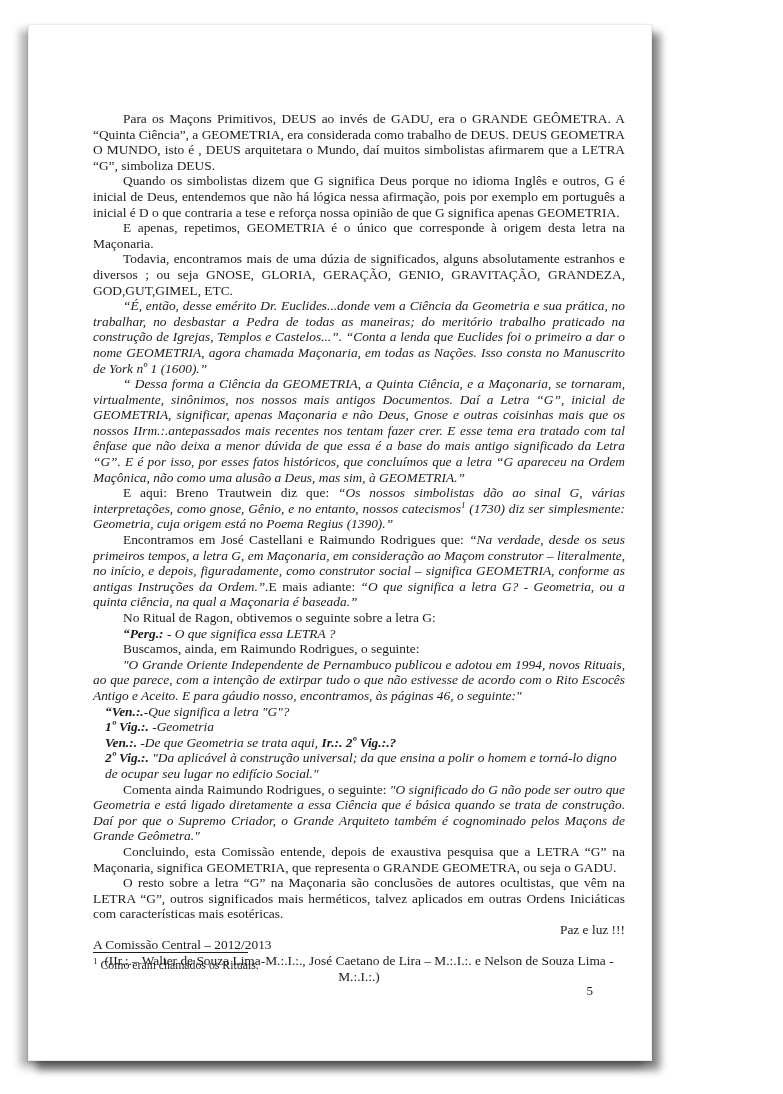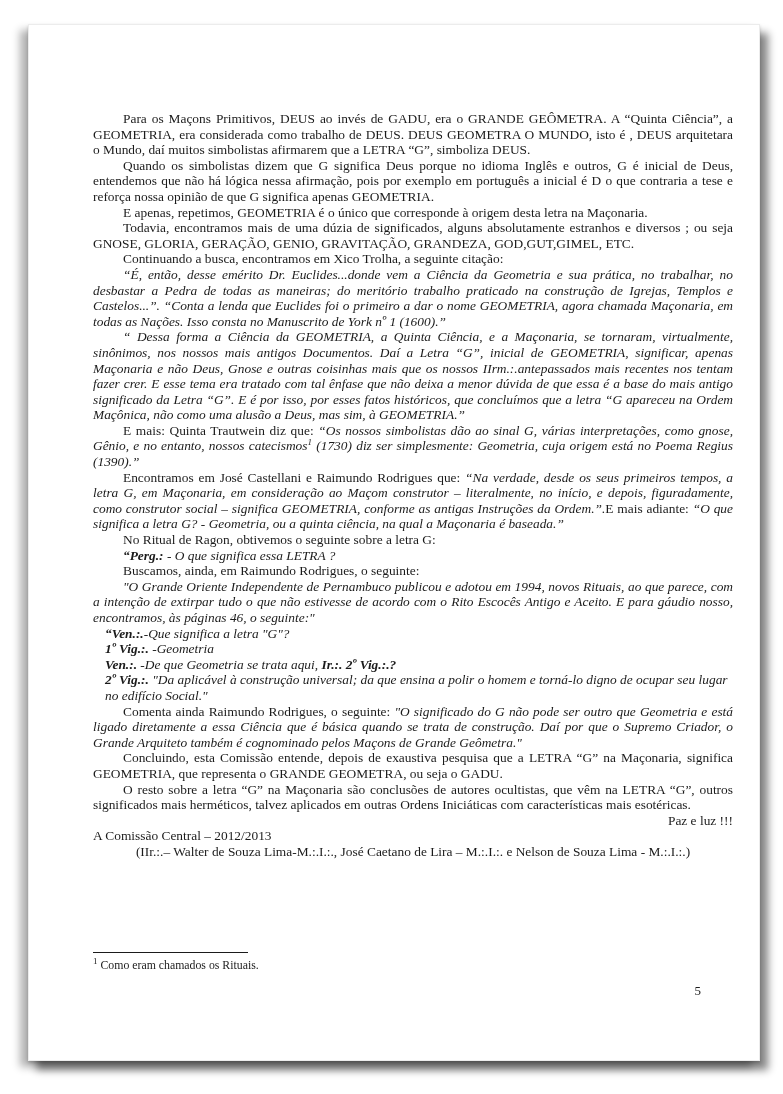--- a/index.html
+++ b/index.html
@@ -5,21 +5,21 @@
   html,body{margin:0;padding:0;}
   body{
     width:783px;height:1094px;
     background:#ffffff;
     font-family:"Liberation Serif","DejaVu Serif",serif;
     position:relative;
     overflow:hidden;
   }
   .page{
     position:absolute;left:28px;top:24px;
-    width:732px;height:1037px;
+    width:624px;height:1037px;
     background:#ffffff;
     border:1px solid #ececec;
     box-shadow:-8px 6px 8px rgba(0,0,0,0.30),
                 8px  9px 8px rgba(0,0,0,0.48),
                 0 2px 3px rgba(0,0,0,0.18);
     box-sizing:border-box;
     color:#1b1b1b;
   }
   .content{
     position:absolute;top:0;left:0;right:0;
@@ -49,25 +49,24 @@
 </head>
 <body>
 
 <div class="page">
   <div class="content">
 
     <p class="b"><span>Para os Maçons Primitivos, DEUS ao invés de GADU, era o GRANDE GEÔMETRA. A “Quinta Ciência”, a GEOMETRIA, era considerada como trabalho de DEUS. DEUS GEOMETRA O MUNDO, isto é , DEUS arquitetara o Mundo, daí muitos simbolistas afirmarem que a LETRA “G”, simboliza DEUS.</span></p>
     <p class="b"><span>Quando os simbolistas dizem que G significa Deus porque no idioma Inglês e outros, G é inicial de Deus, entendemos que não há lógica nessa afirmação, pois por exemplo em português a inicial é D o que contraria a tese e  reforça nossa opinião de que G significa apenas GEOMETRIA.</span></p>
     <p class="b"><span>E apenas, repetimos, GEOMETRIA é o único que corresponde à origem desta letra na Maçonaria.</span></p>
     <p class="b"><span>Todavia, encontramos mais de uma dúzia de significados, alguns absolutamente estranhos e diversos ; ou seja GNOSE, GLORIA, GERAÇÃO, GENIO, GRAVITAÇÃO, GRANDEZA, GOD,GUT,GIMEL, ETC.</span></p>
-    <p class="b"><span>Continuando a busca, encontramos em Xico Trolha, a seguinte citação:</span></p>
     <p class="b it"><span>“É, então, desse emérito Dr. Euclides...donde vem a Ciência da Geometria e sua prática, no trabalhar, no desbastar a Pedra de todas as maneiras; do meritório trabalho praticado na construção de Igrejas, Templos e Castelos...”. “Conta a lenda que Euclides foi o primeiro a dar o nome GEOMETRIA, agora chamada Maçonaria, em todas as Nações. Isso consta no Manuscrito de York nº 1 (1600).”</span></p>
     <p class="b it"><span>“ Dessa forma a Ciência da GEOMETRIA, a Quinta Ciência, e a Maçonaria, se tornaram, virtualmente, sinônimos, nos nossos mais antigos Documentos. Daí a Letra “G”, inicial de GEOMETRIA, significar, apenas Maçonaria e não Deus, Gnose e outras coisinhas mais que os nossos IIrm.:.antepassados mais recentes nos tentam fazer crer. E esse tema era tratado com tal ênfase que não deixa a menor dúvida de que essa é a base do mais antigo significado da Letra “G”. E é por isso, por esses fatos históricos, que concluímos que a letra “G apareceu na Ordem Maçônica, não como uma alusão a Deus, mas sim, à GEOMETRIA.”</span></p>
 
-    <p class="b"><span class="rom">E mais: Quinta Trautwein diz que: </span><span class="it">“Os nossos simbolistas dão ao sinal G, várias interpretações, como gnose, Gênio, e no entanto, nossos catecismos</span><sup class="fn it">1</sup><span class="it"> (1730) diz ser simplesmente: Geometria, cuja origem está no Poema Regius (1390).”</span></p>
+    <p class="b"><span class="rom">E aqui: Breno Trautwein diz que: </span><span class="it">“Os nossos simbolistas dão ao sinal G, várias interpretações, como gnose, Gênio, e no entanto, nossos catecismos</span><sup class="fn it">1</sup><span class="it"> (1730) diz ser simplesmente: Geometria, cuja origem está no Poema Regius (1390).”</span></p>
 
     <p class="b"><span class="rom">Encontramos em José Castellani e Raimundo Rodrigues que: </span><span class="it">“Na verdade, desde os seus primeiros tempos, a letra G, em Maçonaria, em consideração ao Maçom construtor – literalmente, no início, e depois, figuradamente, como construtor social – significa GEOMETRIA, conforme as antigas Instruções da Ordem.”.</span><span class="rom">E mais adiante: </span><span class="it">“O que significa a letra G?  - Geometria, ou a quinta ciência, na qual a Maçonaria é baseada.”</span></p>
 
     <p class="b"><span>No Ritual de Ragon, obtivemos o seguinte sobre a letra G:</span></p>
 
     <p class="b it"><span class="bold">“Perg.:</span><span> - O que significa essa LETRA ?</span></p>
 
 
     <p class="b"><span>Buscamos, ainda, em  Raimundo Rodrigues, o seguinte:</span></p>
     <p class="b it"><span>"O Grande Oriente Independente de Pernambuco publicou e adotou em 1994, novos Rituais, ao que parece, com a intenção de extirpar tudo o que não estivesse de acordo com o Rito Escocês Antigo e Aceito. E  para gáudio nosso, encontramos, às páginas 46, o seguinte:"</span></p>

